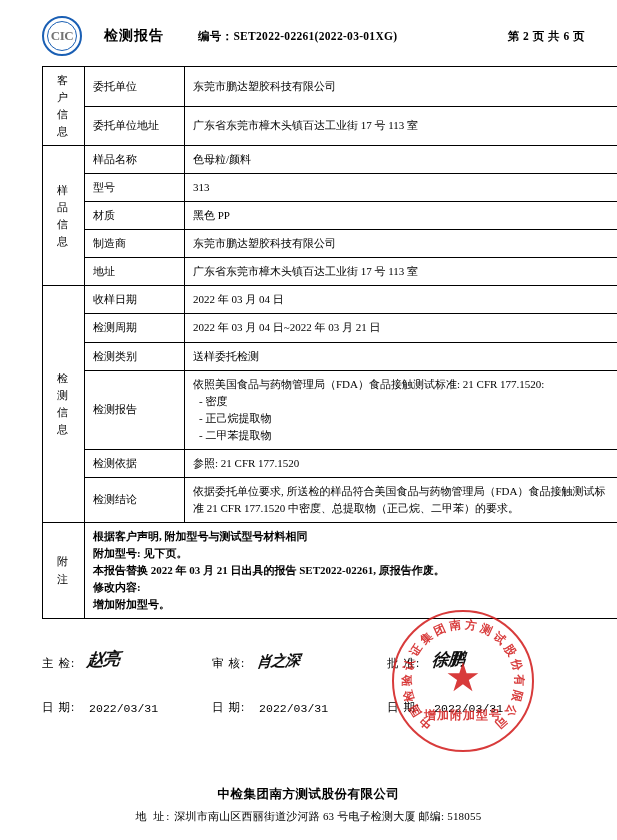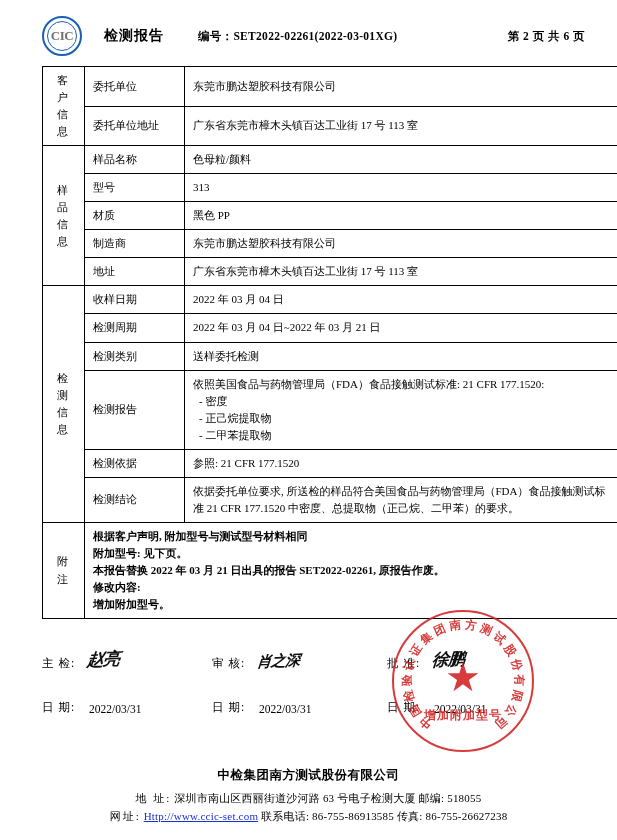--- a/index.html
+++ b/index.html
@@ -154,21 +154,21 @@
     letter-spacing: -1px;
     font-weight: bold;
   }
   .sig-hand.small { font-size: 15px; }
 
   .c1 { width: 170px; }
   .c2 { width: 175px; }
   .c3 { width: 180px; }
 
   .daterow { margin-top: 10px; }
-  .daterow .sig-val { font-family: Liberation Serif, serif; margin-top: 40px; }
+  .daterow .sig-val { font-family: Liberation Mono, monospace; margin-top: 40px; }
 
   
   .stamp {
     position: absolute;
     left: 392px;
     top: 610px;
     width: 138px;
     height: 138px;
     border-radius: 50%;
     border: 2.5px solid #d32020;
@@ -402,23 +402,15 @@
   </div>
 
   <div class="footer">
     <div class="f-title">中检集团南方测试股份有限公司</div>
     <div class="f-line">
       <span class="ls2">地    址:</span>
       <span>深圳市南山区西丽街道沙河路 63 号电子检测大厦</span>
       <span>邮编:</span>
       <span>518055</span>
     </div>
-    <div class="f-line">
-      <span class="ls2">网址:</span>
-      <a href="#">Http://www.ccic-set.com</a>
-      <span>联系电话:</span>
-      <span>86-755-86913585</span>
-      <span>传真:</span>
-      <span>86-755-26627238</span>
-    </div>
   </div>
 
 </div>
 
 </body></html>

